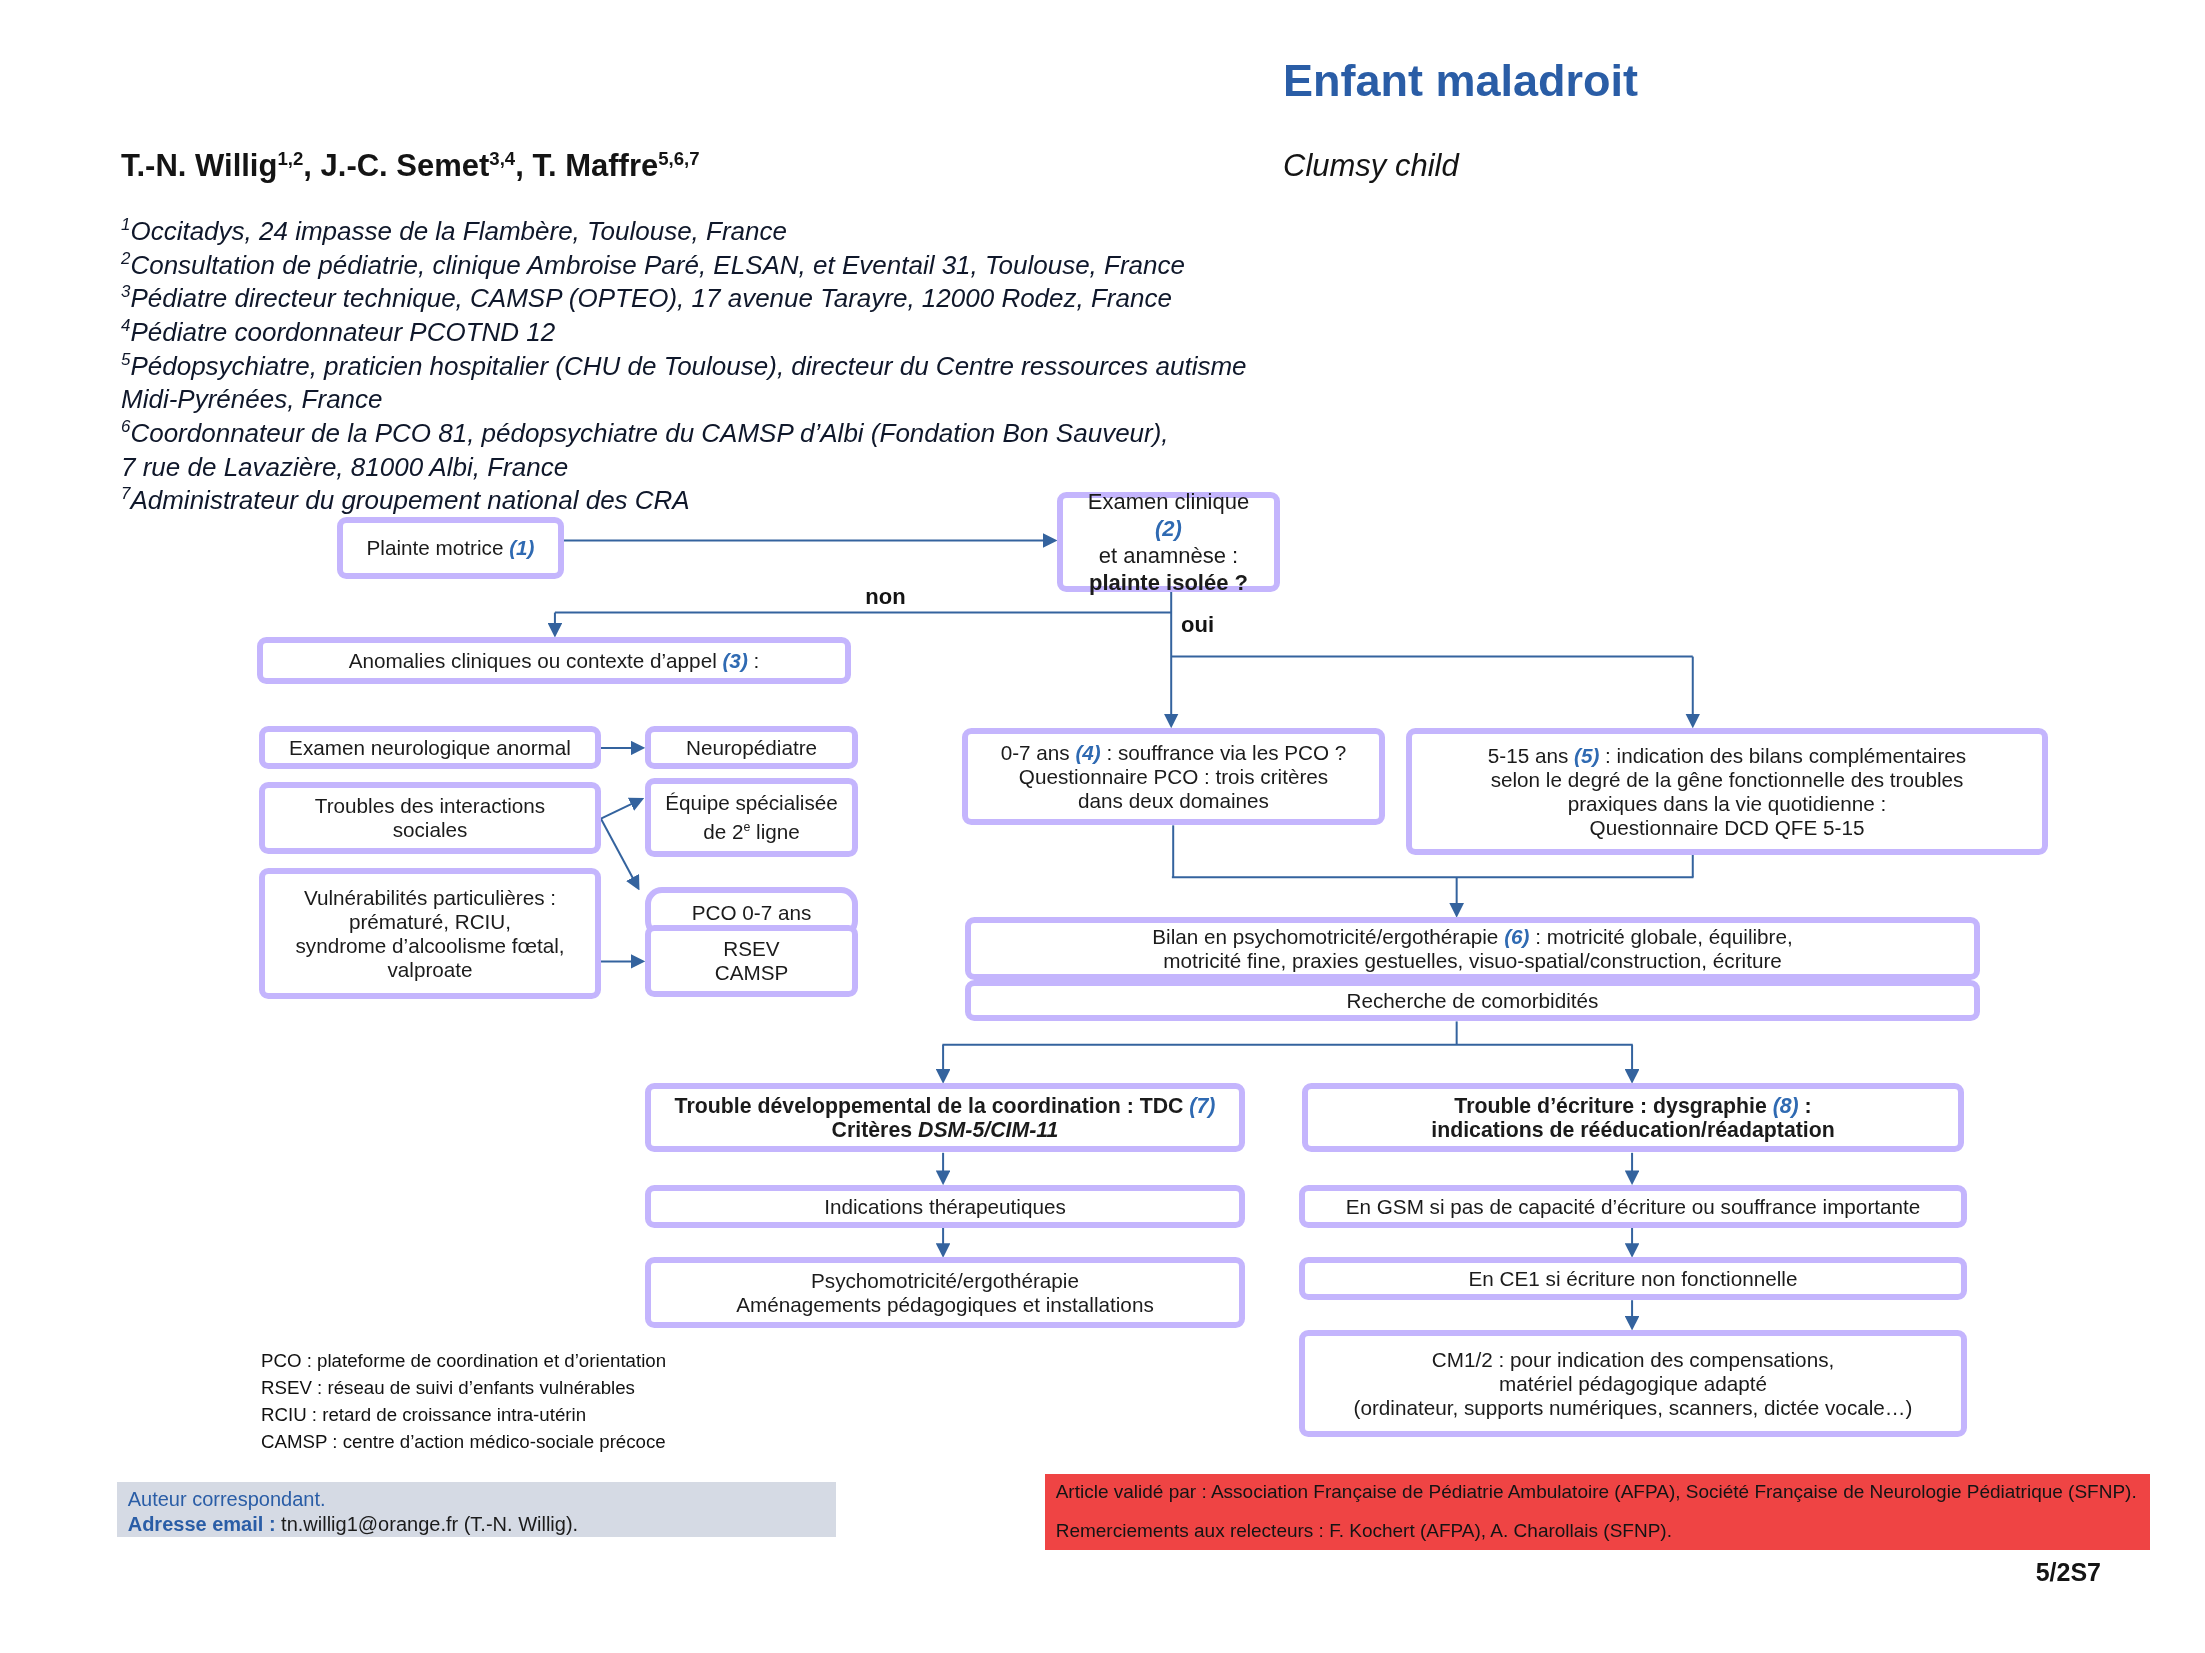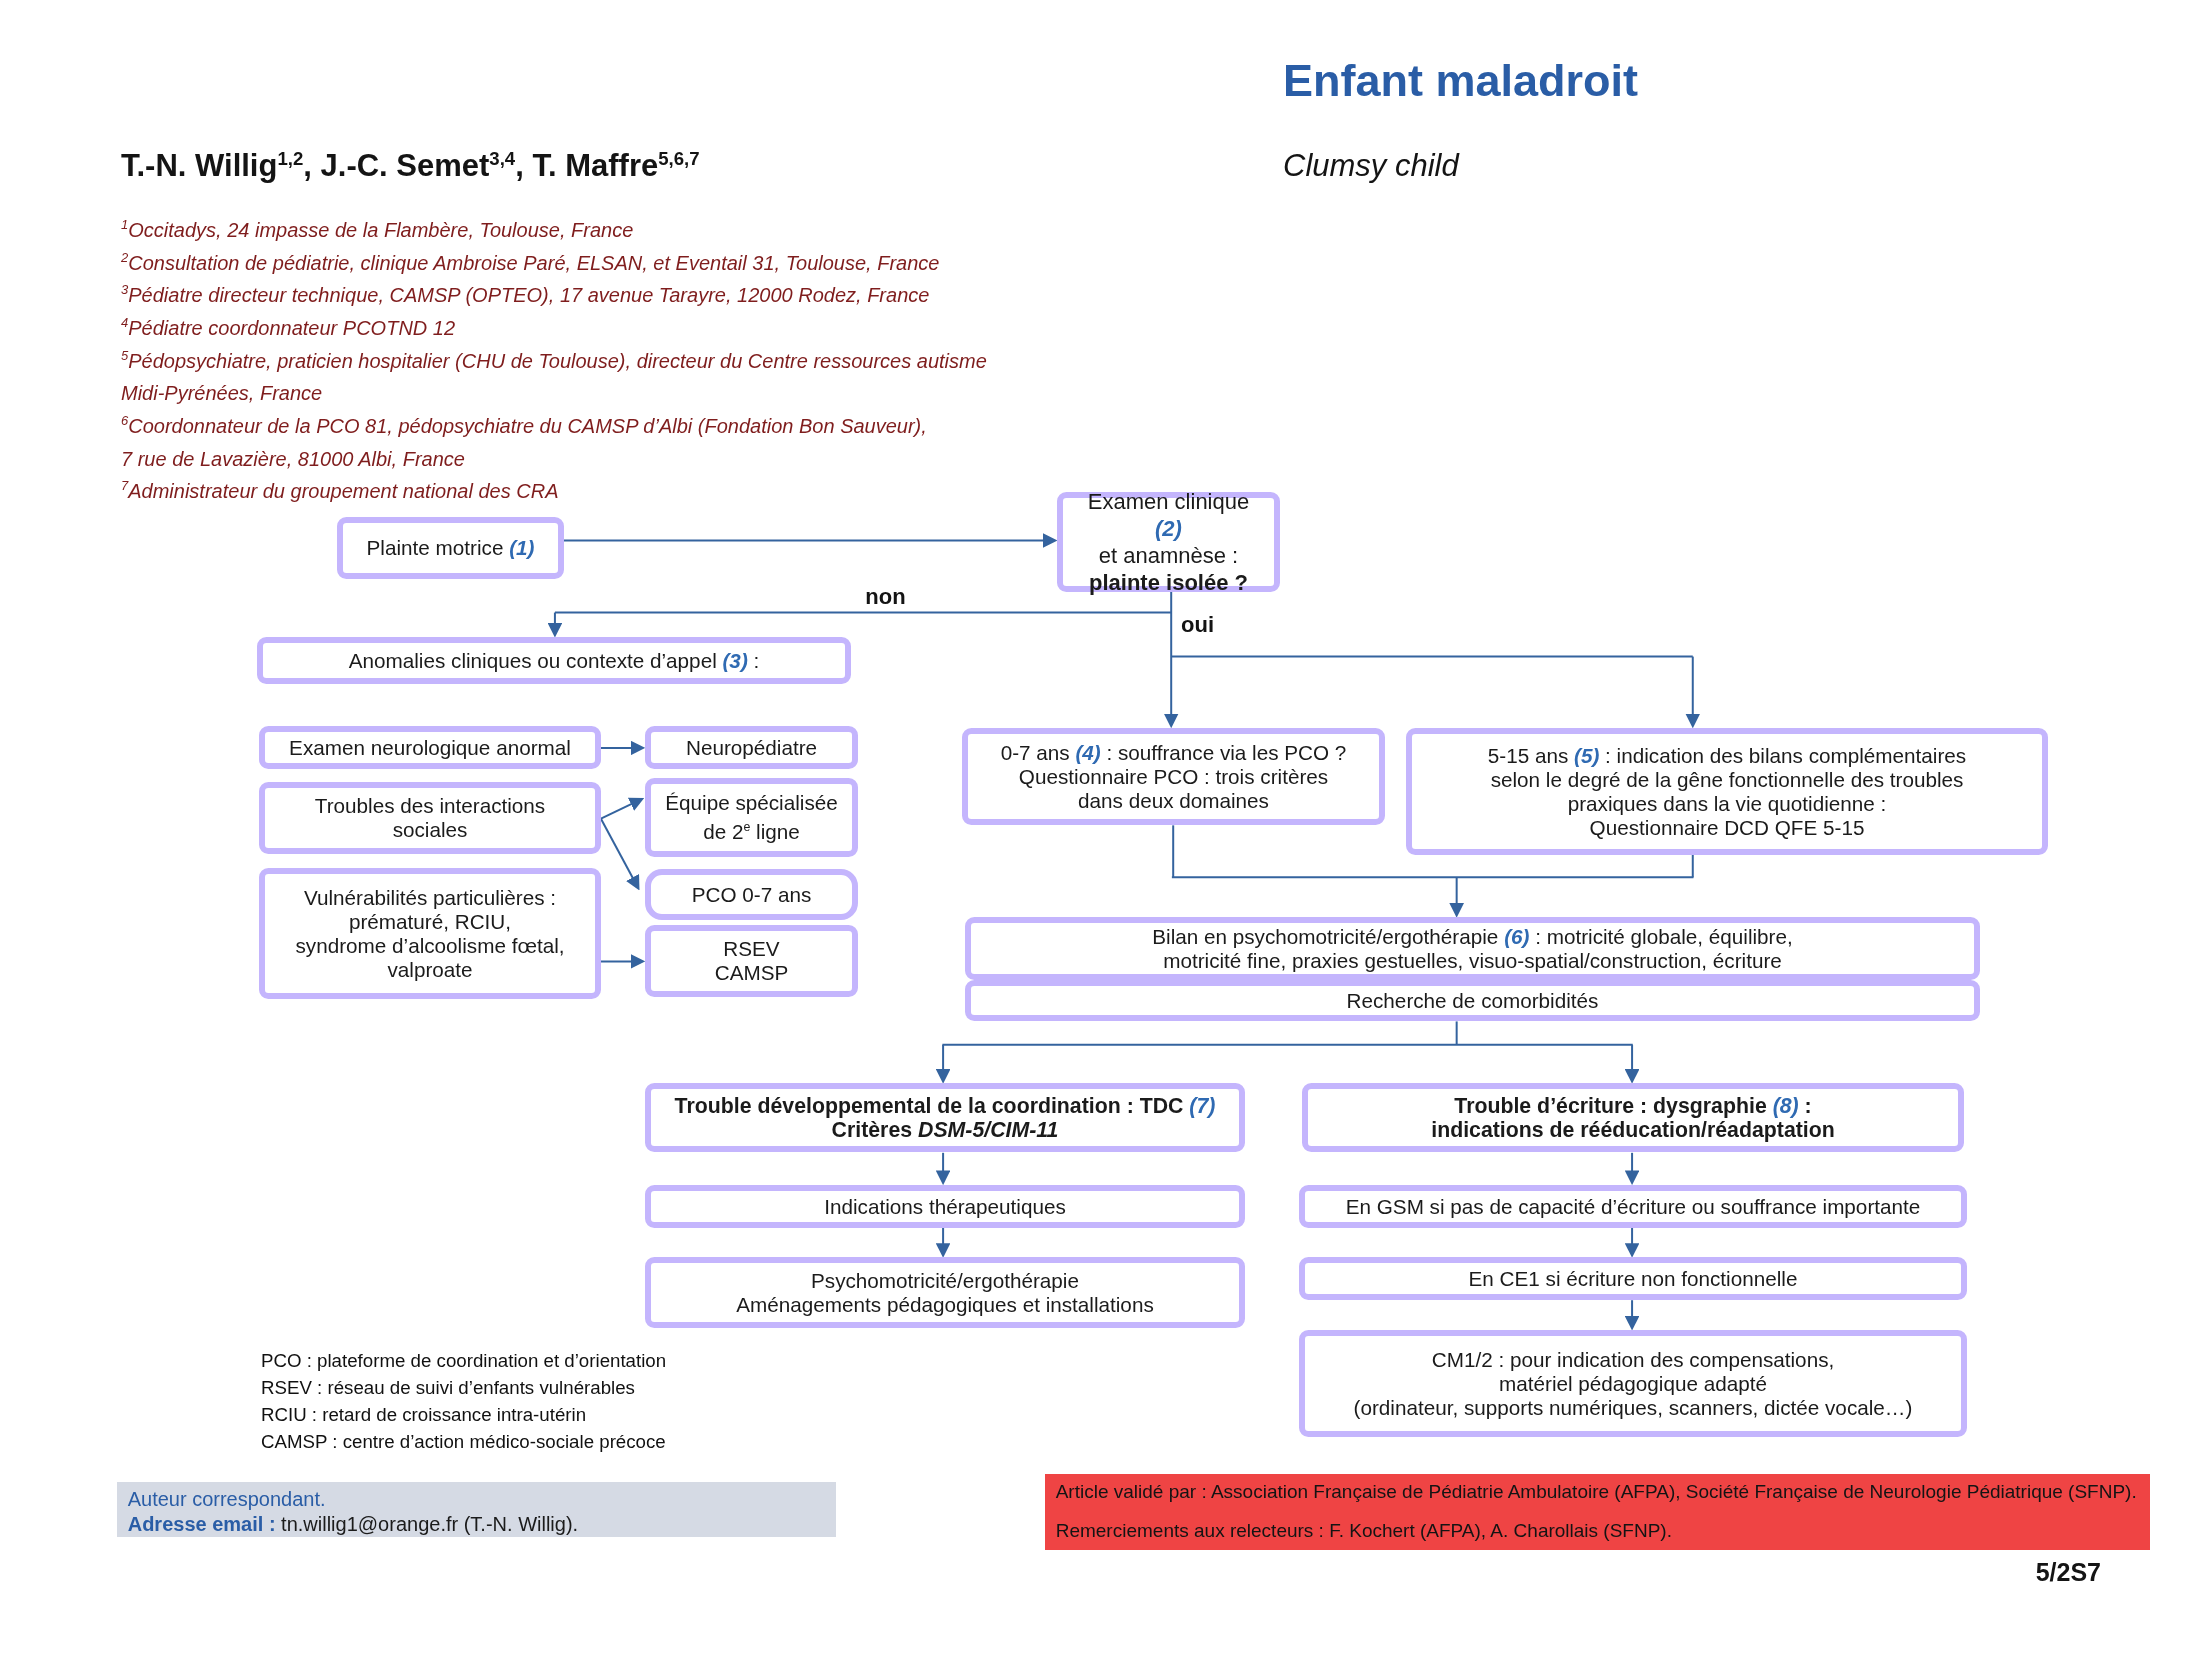--- a/index.html
+++ b/index.html
@@ -4,43 +4,43 @@
 <style>
   html,body{margin:0;padding:0;background:#ffffff;}
   .page{position:relative;width:2205px;height:1654px;background:#ffffff;overflow:hidden;
         font-family:"Liberation Sans","DejaVu Sans",sans-serif;color:#1b1b1b;}
 
   
   .title-fr{position:absolute;left:1283px;top:55px;font-size:45px;font-weight:bold;color:#2a5da6;}
   .title-en{position:absolute;left:1283px;top:148px;font-size:31px;font-style:italic;color:#141414;}
   .authors{position:absolute;left:121px;top:148px;font-size:31px;font-weight:bold;color:#141414;}
   .authors sup{font-size:60%;}
-  .affiliations{position:absolute;left:121px;top:211px;font-size:20px;font-style:italic;
-                color:#7f1d1d;line-height:28px;}
+  .affiliations{position:absolute;left:121px;top:211px;font-size:26px;font-style:italic;
+                color:#0f172a;line-height:28px;}
   .affiliations sup{font-size:65%;}
 
   
   .fbox{position:absolute;box-sizing:border-box;border:6px solid #c4b5fd;border-radius:9.3px;
         background:#ffffff;display:flex;flex-direction:column;justify-content:center;
         align-items:center;text-align:center;font-size:20.7px;line-height:24px;padding:4px 9.3px;}
   .fbox .ln{display:block;}
   .num{color:#2f6ab2;font-weight:bold;font-style:italic;}
   .bld{font-weight:bold;}
   .ital{font-style:italic;}
   .fbox sup{font-size:60%;}
 
   #box-plainte{left:337px;top:517px;width:227px;height:62px;}
   #box-examen-clinique{left:1057px;top:492px;width:223px;height:100px;font-size:22px;line-height:27px;}
   #box-anomalies{left:257px;top:637px;width:594px;height:47px;}
   #box-exam-neuro{left:259px;top:726px;width:342px;height:43px;}
   #box-neuropediatre{left:645px;top:726px;width:213px;height:43px;}
   #box-troubles{left:259px;top:782px;width:342px;height:72px;}
   #box-equipe{left:645px;top:778px;width:213px;height:79px;}
   #box-vulnerabilites{left:259px;top:868px;width:342px;height:131px;}
-  #box-pco07{left:645px;top:869px;width:213px;height:51px;border-radius:17px;}
+  #box-pco07{left:645px;top:887px;width:213px;height:51px;border-radius:17px;}
   #box-rsev{left:645px;top:925px;width:213px;height:72px;}
   #box-0-7{left:962px;top:728px;width:423px;height:97px;}
   #box-5-15{left:1406px;top:728px;width:642px;height:127px;}
   #box-bilan{left:965px;top:917px;width:1015px;height:63px;}
   #box-recherche{left:965px;top:980px;width:1015px;height:41px;}
   #box-tdc{left:645px;top:1083px;width:600px;height:69px;font-weight:bold;font-size:21.3px;}
   #box-dysgraphie{left:1302px;top:1083px;width:662px;height:69px;font-weight:bold;font-size:21.3px;}
   #box-indications{left:645px;top:1185px;width:600px;height:43px;}
   #box-gsm{left:1299px;top:1185px;width:668px;height:43px;}
   #box-psychomotricite{left:645px;top:1257px;width:600px;height:71px;}

